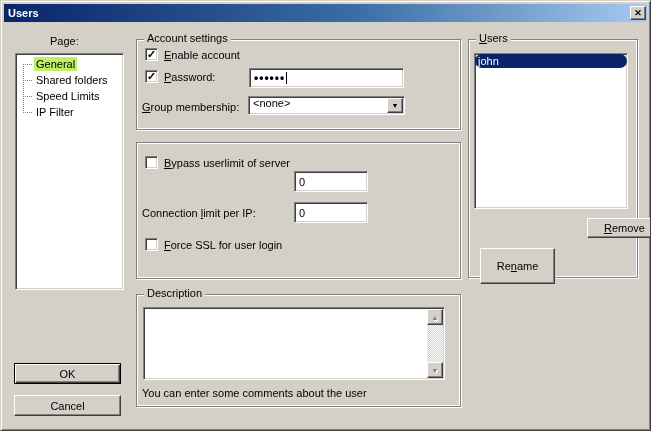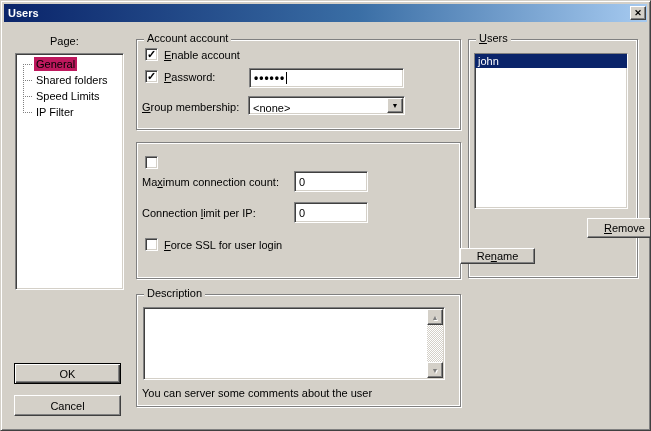--- a/index.html
+++ b/index.html
@@ -58,38 +58,38 @@
   .group-caption {
     position:absolute; background:#d4d0c8; padding:0 3px; line-height:13px;
   }
 
   
   .tree { left:14px; top:52px; width:109px; height:237px; }
   .tree-vline { position:absolute; left:7px; top:10px; height:49px; border-left:1px dotted #808080; }
   .tree-row { position:absolute; left:0; height:16px; display:flex; align-items:center; white-space:nowrap; }
   .tree-conn { width:9px; margin-left:7px; border-top:1px dotted #808080; }
   .tree-label { margin-left:2px; padding:1px 2px; }
-  .tree-label.selected { background:#be185d; }
+  .tree-label.selected { background:#bef264; }
 
   
   .checkbox {
     position:absolute; width:13px; height:13px;
     display:flex; align-items:center; justify-content:center;
     font-size:11px; font-weight:bold; line-height:1;
   }
   .lbl { position:absolute; white-space:nowrap; }
   u { text-decoration:underline; }
 
   
   .input { position:absolute; display:flex; align-items:center; padding-left:4px; overflow:hidden; }
   .pwd-dots { font-size:12px; font-weight:bold; letter-spacing:1px; }
   .caret { display:inline-block; width:1px; height:12px; background:#000; margin-left:1px; }
 
   
-  .combo { position:absolute; display:flex; align-items:flex-end; padding-left:4px; }
+  .combo { position:absolute; display:flex; align-items:flex-start; padding-left:4px; }
   .combo-btn {
     position:absolute; top:1px; right:1px; bottom:1px; width:16px;
     background:#d4d0c8;
     border:1px solid; border-color:#fff #404040 #404040 #fff;
     box-shadow: inset -1px -1px 0 #808080;
     display:flex; align-items:center; justify-content:center;
     font-size:7px; line-height:1;
   }
 
   
@@ -108,21 +108,21 @@
     border:1px solid; border-color:#fff #404040 #404040 #fff;
     box-shadow: inset -1px -1px 0 #808080;
     display:flex; align-items:center; justify-content:center;
     font-size:7px; line-height:1; color:#808080; text-shadow:1px 1px 0 #fff;
   }
   .scroll-btn.up { top:0; }
   .scroll-btn.down { bottom:0; }
 
   
   .listbox { position:absolute; overflow:hidden; }
-  .list-item { height:14px; line-height:14px; padding-left:3px; }
+  .list-item { height:14px; line-height:14px; padding-left:3px;border-radius:7px; }
   .list-item.selected { background:#0a246a; color:#fff; }
 </style>
 </head>
 <body>
 
 <div class="window">
 
   <div class="titlebar">
     <span class="title-text">Users</span>
   </div>
@@ -152,21 +152,21 @@
   </div>
 
   <div class="btn" style="left:13px;top:394px;width:107px;height:21px">
     <span>Cancel</span>
   </div>
   <div class="btn btn-default" style="left:13px;top:362px;width:107px;height:21px">
     <span>OK</span>
   </div>
 
   <div class="group" style="left:135px;top:38px;width:325px;height:91px"></div>
-  <span class="group-caption" style="left:143px;top:31px">Account account</span>
+  <span class="group-caption" style="left:143px;top:31px">Account settings</span>
 
   <div class="checkbox sunken" style="left:144px;top:47px">
     <span>✓</span>
   </div>
   <div class="lbl" style="left:163px;top:48px"><u>E</u>nable account</div>
 
   <div class="checkbox sunken" style="left:144px;top:69px">
     <span>✓</span>
   </div>
   <div class="lbl" style="left:163px;top:70px"><u>P</u>assword:</div>
@@ -181,22 +181,22 @@
     <div class="combo-btn">
       <span>▼</span>
     </div>
   </div>
 
   <div class="group" style="left:135px;top:141px;width:325px;height:137px"></div>
 
   <div class="checkbox sunken" style="left:144px;top:155px">
     <span></span>
   </div>
-
-  <div class="lbl" style="left:141px;top:175px">Ma<u>x</u>imum connection count:</div>
+  <div class="lbl" style="left:163px;top:156px"><u>B</u>ypass userlimit of server</div>
+
   <div class="input sunken" style="left:293px;top:170px;width:74px;height:21px">
     <span>0</span>
   </div>
 
   <div class="lbl" style="left:141px;top:206px">Connection <u>l</u>imit per IP:</div>
   <div class="input sunken" style="left:293px;top:201px;width:74px;height:21px">
     <span>0</span>
   </div>
 
   <div class="checkbox sunken" style="left:144px;top:237px">
@@ -211,29 +211,29 @@
     <span></span>
     <div class="scrollbar">
       <div class="scroll-btn up">
         <span>▲</span>
       </div>
       <div class="scroll-btn down">
         <span>▼</span>
       </div>
     </div>
   </div>
-  <div class="lbl" style="left:141px;top:386px">You can server some comments about the user</div>
+  <div class="lbl" style="left:141px;top:386px">You can enter some comments about the user</div>
 
   <div class="group" style="left:467px;top:38px;width:170px;height:239px"></div>
   <span class="group-caption" style="left:475px;top:31px"><u>U</u>sers</span>
 
   <div class="sunken listbox" style="left:473px;top:52px;width:154px;height:156px">
     <div class="list-item selected">john</div>
   </div>
 
   <div class="btn" style="left:586px;top:217px;width:75px;height:20px">
     <span><u>R</u>emove</span>
   </div>
-  <div class="btn" style="left:459px;top:247px;width:75px;height:16px">
+  <div class="btn" style="left:479px;top:247px;width:75px;height:36px">
     <span>Re<u>n</u>ame</span>
   </div>
 
 </div>
 
 </body></html>

